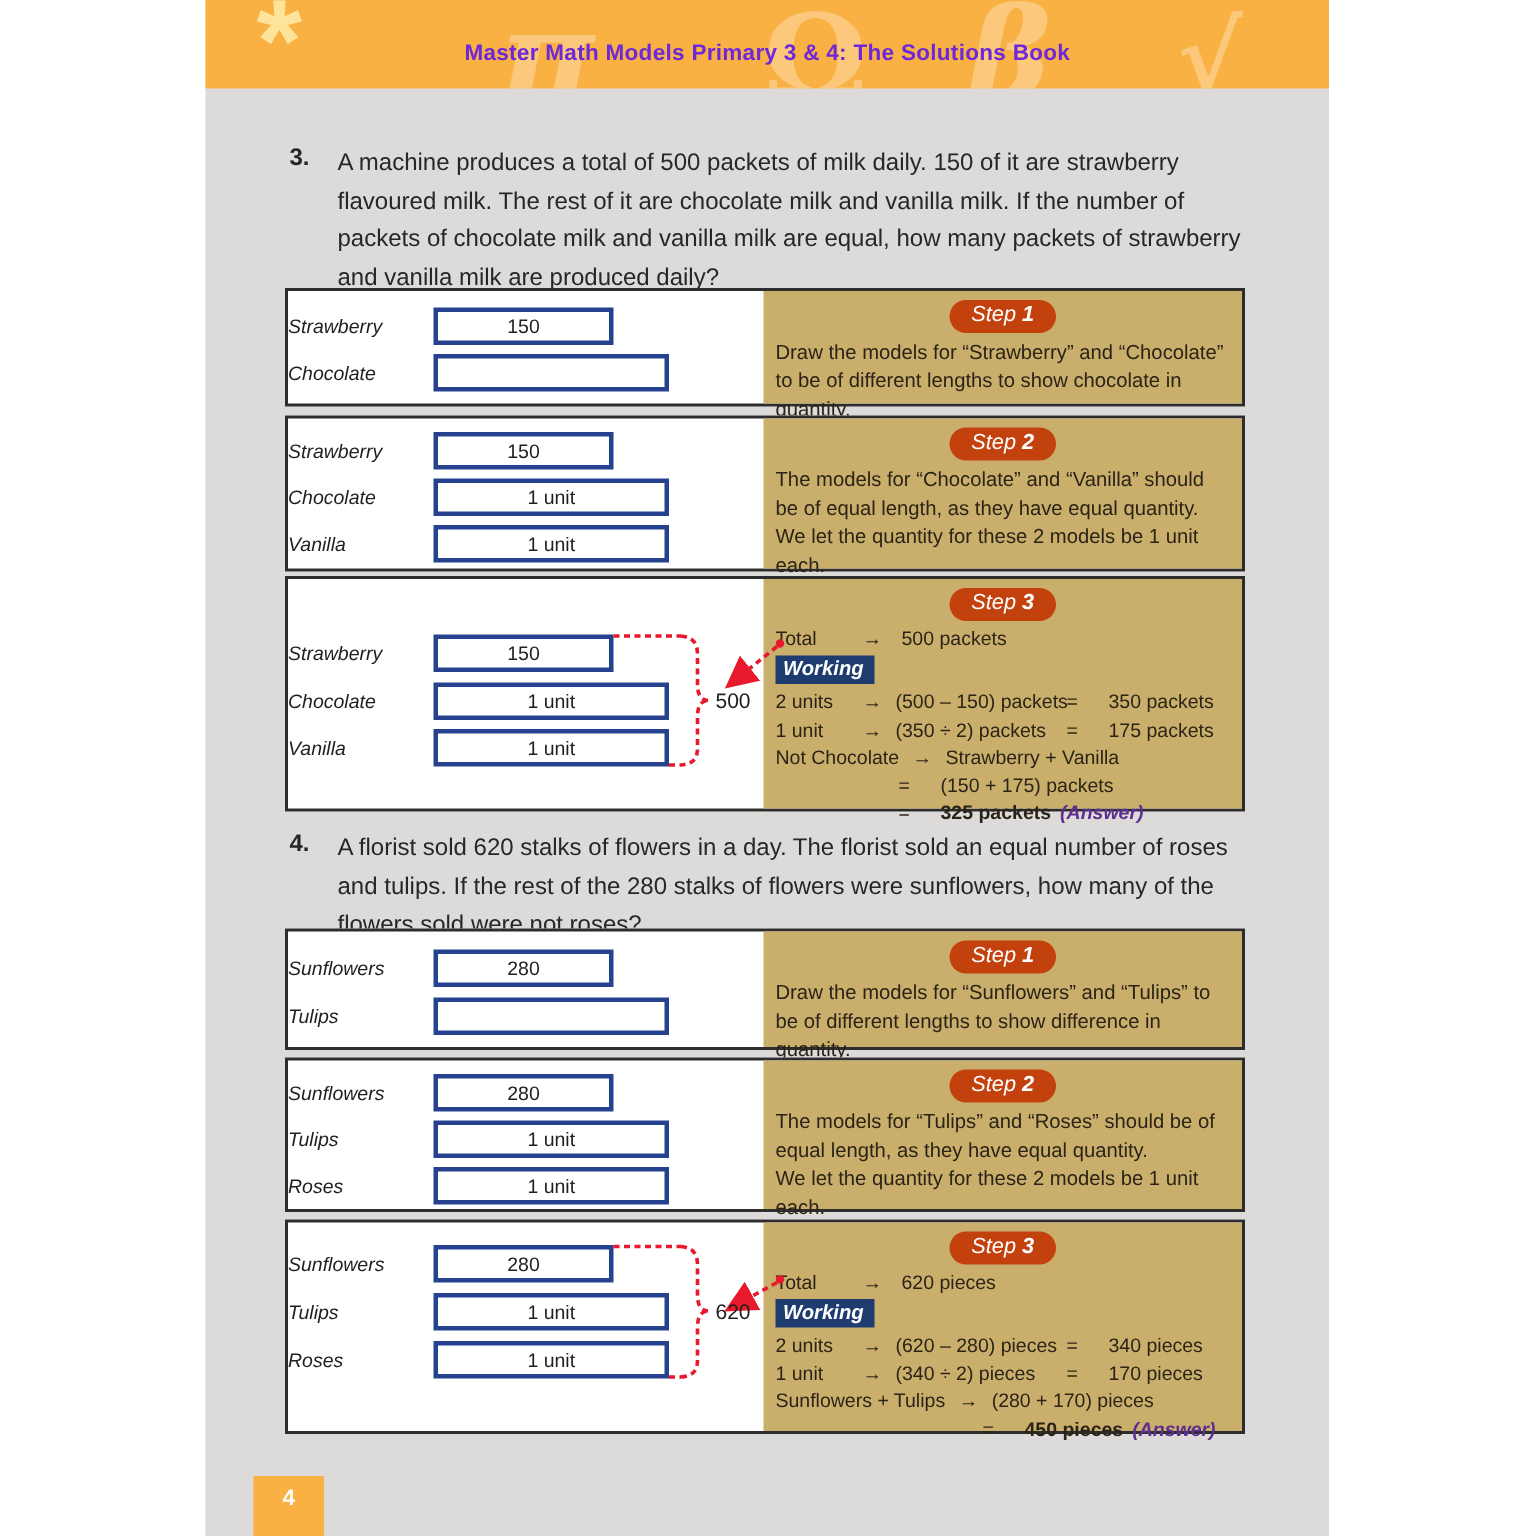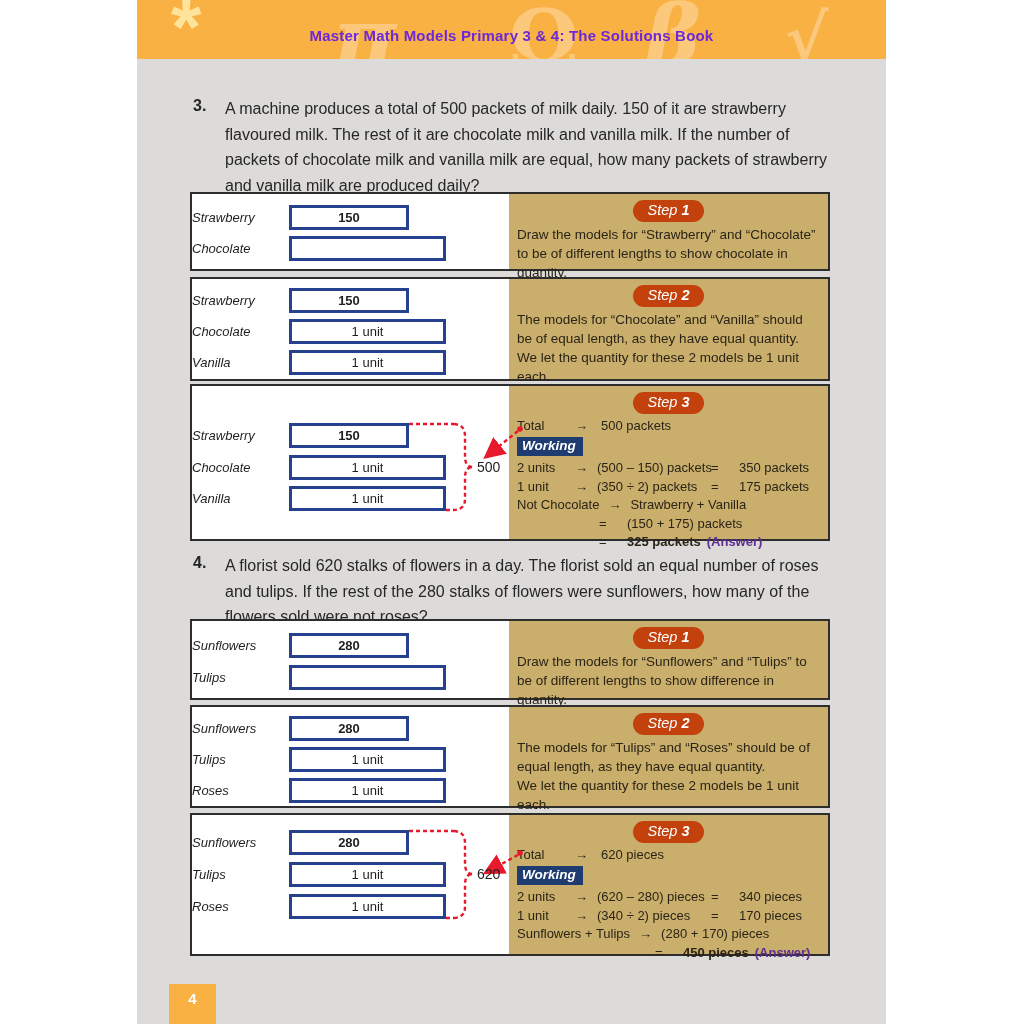--- a/index.html
+++ b/index.html
@@ -32,21 +32,21 @@
     border:2px solid #2d2d2d;box-sizing:border-box;display:flex;
   }
   .mleft{width:317px;position:relative;}
   .mright{flex:1;background:#c9ae6c;padding:5px 8px 4px 8px;box-sizing:border-box;position:relative;}
   .brow{position:absolute;left:0;display:flex;align-items:center;}
   .blabel{width:94px;font-style:italic;font-size:13px;padding-right:3px;color:#1f1f1f;white-space:nowrap;}
   .bar{
     height:25px;border:3px solid #26418d;background:#ffffff;box-sizing:border-box;
     display:flex;align-items:center;justify-content:center;font-size:13px;color:#1f1f1f;
   }
-  .bar.short{width:120px;font-weight:bold;}
+  .bar.short{width:120px;}
   .bar.long{width:157px;}
   .step-wrap{text-align:center;margin:1px 0 3px 0;}
   .step-badge{
     display:inline-block;background:#c2410c;color:#ffffff;border-radius:13px;
     padding:2px 15px 3px 15px;font-size:14.5px;font-style:italic;line-height:17px;
   }
   .sbw{font-style:italic;}
   .sbn{font-weight:bold;margin-left:4px;}
   .desc{font-size:13.5px;line-height:19px;color:#2b2416;}
   
@@ -62,21 +62,21 @@
   .wt.auto{width:auto;margin-right:7px;}
   .wa{width:22px;}
   .wa.gap{margin-left:2px;}
   .we{width:114px;}
   .we.auto{width:auto;}
   .weq{width:28px;}
   .wsp{width:82px;}
   .wsp.wide{width:138px;}
   .wr{}
   .wr.bold{font-weight:bold;}
-  .ans{color:#5f2e91;font-weight:bold;margin-left:6px;}
+  .ans{color:#5f2e91;font-weight:bold;font-style:italic;margin-left:6px;}
   
   .overlay{position:absolute;left:0;top:0;pointer-events:none;z-index:5;}
   .rdash{stroke:#e8192c;stroke-width:2.4;fill:none;stroke-dasharray:4 3;}
   .brace-total{position:absolute;font-size:14px;color:#1f1f1f;z-index:6;}
   
   .page-num{
     position:absolute;left:32px;top:984px;width:47px;height:40px;background:#f9b144;
     color:#ffffff;font-weight:bold;font-size:15px;text-align:center;line-height:30px;
   }
 </style>

